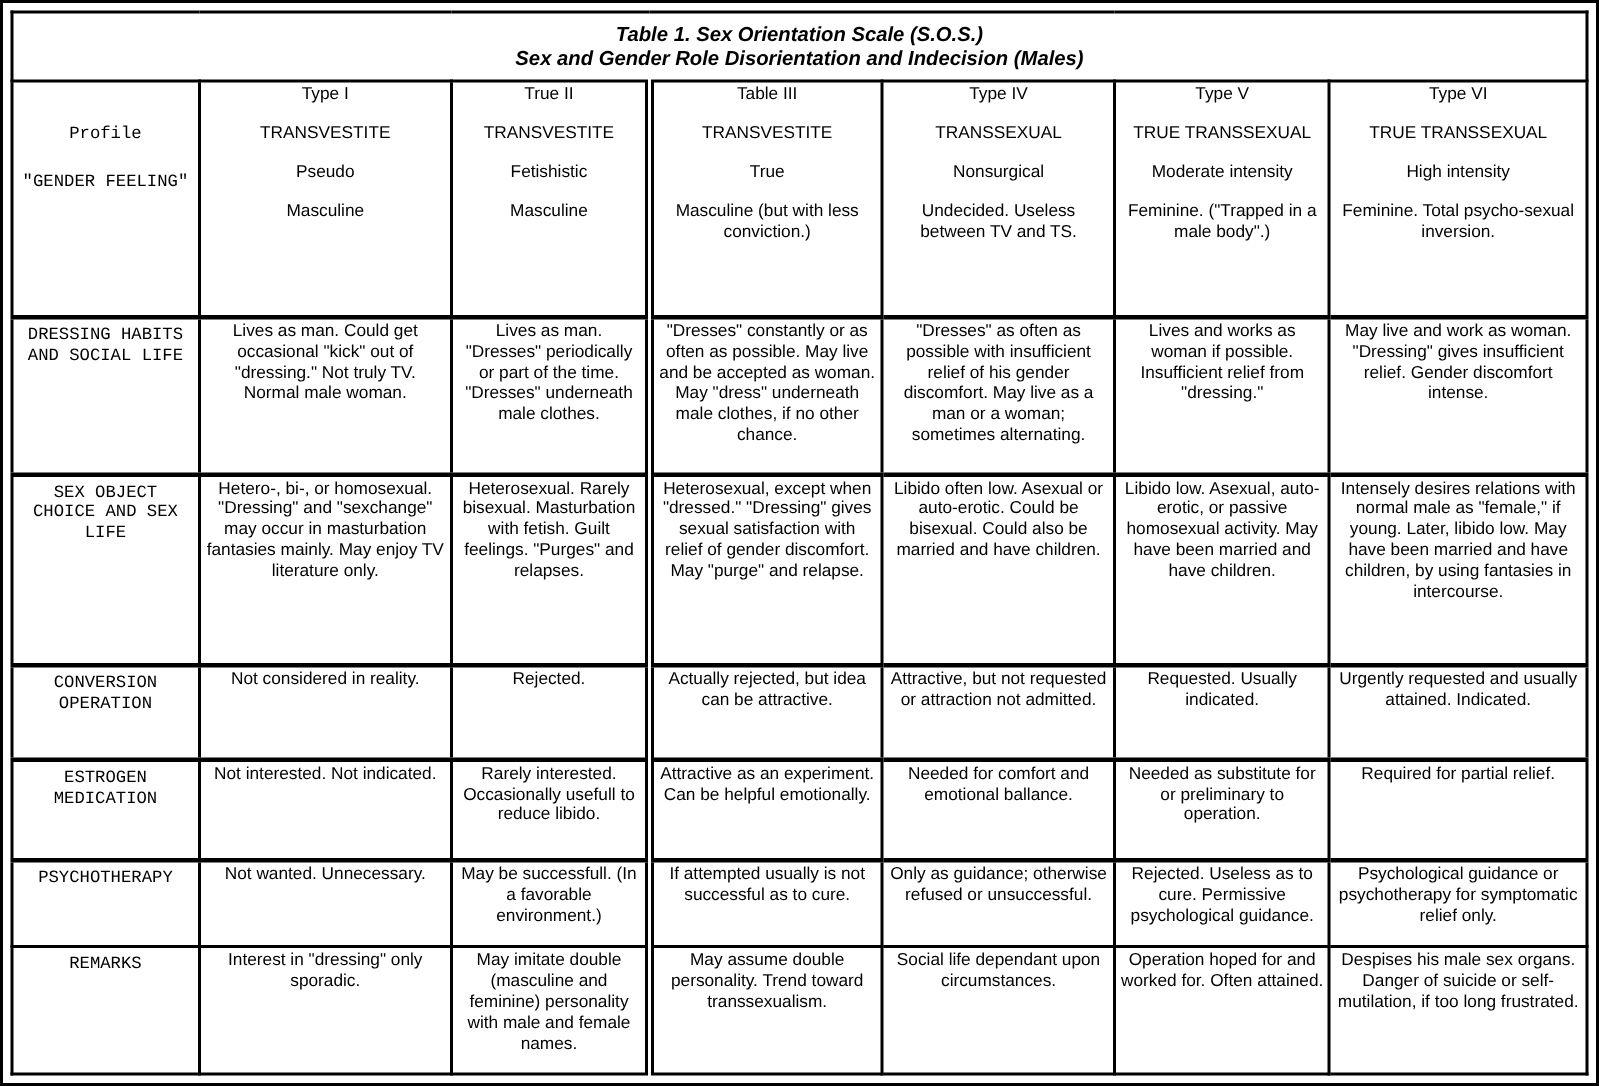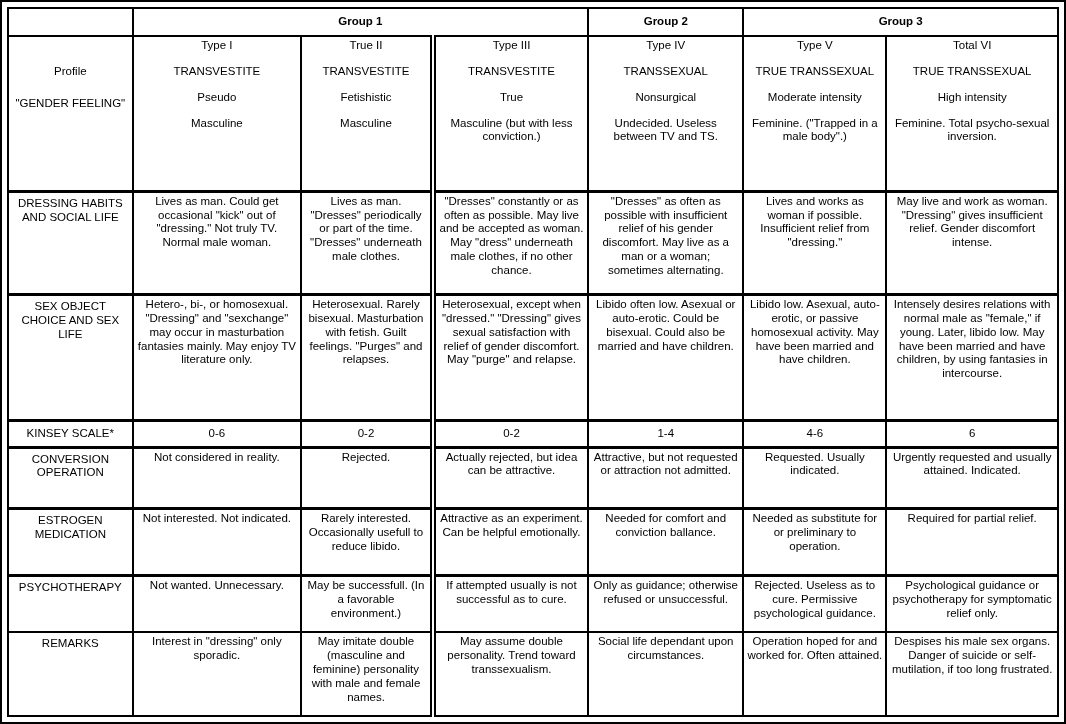--- a/index.html
+++ b/index.html
@@ -43,83 +43,83 @@
   tr.profile-row td.lbl{padding-top:28px;}
   tr.profile-row td.lbl .pline{margin-bottom:18px;}
 
   tr.r-dressing td{height:90px;border-bottom-width:3px;}
   tr.r-sexobj  td{height:112px;border-bottom-width:3px;}
   tr.r-kinsey  td{height:20px;border-top-width:3px;border-bottom-width:3px;vertical-align:middle;padding:1px 3px;}
   tr.r-conversion td{height:50px;border-bottom-width:3px;}
   tr.r-estrogen td{height:55px;border-bottom-width:3px;margin-left:41px;}
   tr.r-psych   td{height:46px;margin-top:36px;}
   tr.r-remarks td{height:72px;}
-  td.lbl{padding-top:4px;}
+  td.lbl{padding-top:4px;font-family:Liberation Mono, monospace;}
 </style>
 </head>
 <body>
 
 <div class="page">
   <table class="sos">
     <colgroup>
       <col style="width:122px">
         <col style="width:165px">
         <col style="width:129px">
       <col style="width:152px">
         <col style="width:152px">
         <col style="width:140px">
         <col style="width:168px">
     </colgroup>
 
     <tbody>
+        <tr class="title-row">
+      <td colspan="7">
+        <div>Table 1. Sex Orientation Scale (S.O.S.)</div>
+        <div>Sex and Gender Role Disorientation and Indecision (Males)</div>
+      </td>
+    </tr>
 
-    <tr class="group-row">
-      <td class="lbl"></td>
-      <td colspan="3">Group 1</td>
-      <td>Group 2</td>
-      <td colspan="2">Group 3</td>
-    </tr>
 
     <tr class="profile-row">
       <td class="lbl">
         <div class="pline">Profile</div>
         <div class="pline">"GENDER FEELING"</div>
       </td>
       <td>
         <div class="pline">Type I</div>
         <div class="pline">TRANSVESTITE</div>
         <div class="pline">Pseudo</div>
         <div class="pline">Masculine</div>
       </td>
       <td>
         <div class="pline">True II</div>
         <div class="pline">TRANSVESTITE</div>
         <div class="pline">Fetishistic</div>
         <div class="pline">Masculine</div>
       </td>
       <td class="dbl">
-        <div class="pline">Type III</div>
+        <div class="pline">Table III</div>
         <div class="pline">TRANSVESTITE</div>
         <div class="pline">True</div>
         <div class="pline">Masculine (but with less conviction.)</div>
       </td>
       <td>
         <div class="pline">Type IV</div>
         <div class="pline">TRANSSEXUAL</div>
         <div class="pline">Nonsurgical</div>
         <div class="pline">Undecided. Useless between TV and TS.</div>
       </td>
       <td>
         <div class="pline">Type V</div>
         <div class="pline">TRUE TRANSSEXUAL</div>
         <div class="pline">Moderate intensity</div>
         <div class="pline">Feminine. ("Trapped in a male body".)</div>
       </td>
       <td>
-        <div class="pline">Total VI</div>
+        <div class="pline">Type VI</div>
         <div class="pline">TRUE TRANSSEXUAL</div>
         <div class="pline">High intensity</div>
         <div class="pline">Feminine. Total psycho-sexual inversion.</div>
       </td>
     </tr>
 
     <tr class="r-dressing">
       <td class="lbl">DRESSING HABITS AND SOCIAL LIFE</td>
       <td>Lives as man. Could get occasional "kick" out of "dressing." Not truly TV. Normal male woman.</td>
       <td>Lives as man. "Dresses" periodically or part of the time. "Dresses" underneath male clothes.</td>
@@ -132,46 +132,37 @@
     <tr class="r-sexobj">
       <td class="lbl">SEX OBJECT CHOICE AND SEX LIFE</td>
       <td>Hetero-, bi-, or homosexual. "Dressing" and "sexchange" may occur in masturbation fantasies mainly. May enjoy TV literature only.</td>
       <td>Heterosexual. Rarely bisexual. Masturbation with fetish. Guilt feelings. "Purges" and relapses.</td>
       <td class="dbl">Heterosexual, except when "dressed." "Dressing" gives sexual satisfaction with relief of gender discomfort. May "purge" and relapse.</td>
       <td>Libido often low. Asexual or auto-erotic. Could be bisexual. Could also be married and have children.</td>
       <td>Libido low. Asexual, auto-erotic, or passive homosexual activity. May have been married and have children.</td>
       <td>Intensely desires relations with normal male as "female," if young. Later, libido low. May have been married and have children, by using fantasies in intercourse.</td>
     </tr>
 
-    <tr class="r-kinsey">
-      <td class="lbl">KINSEY SCALE*</td>
-      <td>0-6</td>
-      <td>0-2</td>
-      <td class="dbl">0-2</td>
-      <td>1-4</td>
-      <td>4-6</td>
-      <td>6</td>
-    </tr>
 
     <tr class="r-conversion">
       <td class="lbl">CONVERSION OPERATION</td>
       <td>Not considered in reality.</td>
       <td>Rejected.</td>
       <td class="dbl">Actually rejected, but idea can be attractive.</td>
       <td>Attractive, but not requested or attraction not admitted.</td>
       <td>Requested. Usually indicated.</td>
       <td>Urgently requested and usually attained. Indicated.</td>
     </tr>
 
     <tr class="r-estrogen">
       <td class="lbl">ESTROGEN MEDICATION</td>
       <td>Not interested. Not indicated.</td>
       <td>Rarely interested. Occasionally usefull to reduce libido.</td>
       <td class="dbl">Attractive as an experiment. Can be helpful emotionally.</td>
-      <td>Needed for comfort and conviction ballance.</td>
+      <td>Needed for comfort and emotional ballance.</td>
       <td>Needed as substitute for or preliminary to operation.</td>
       <td>Required for partial relief.</td>
     </tr>
 
     <tr class="r-psych">
       <td class="lbl">PSYCHOTHERAPY</td>
       <td>Not wanted. Unnecessary.</td>
       <td>May be successfull. (In a favorable environment.)</td>
       <td class="dbl">If attempted usually is not successful as to cure.</td>
       <td>Only as guidance; otherwise refused or unsuccessful.</td>

